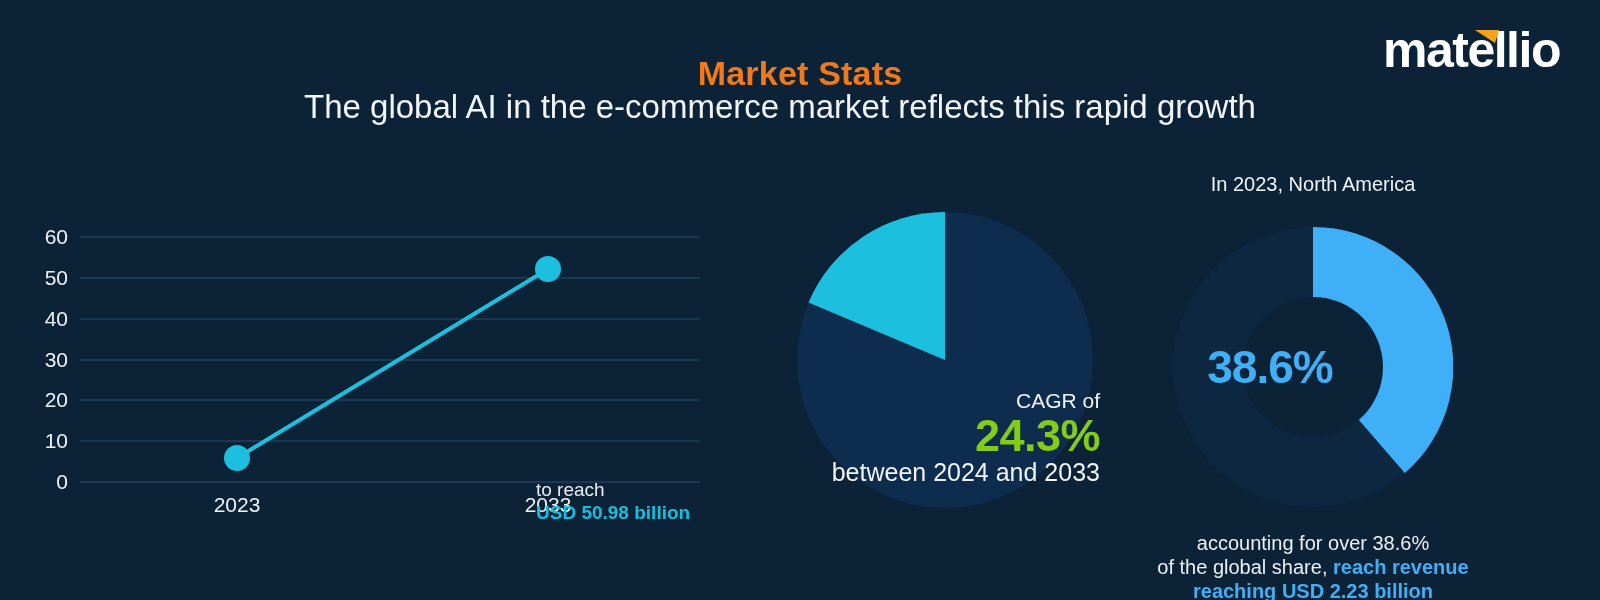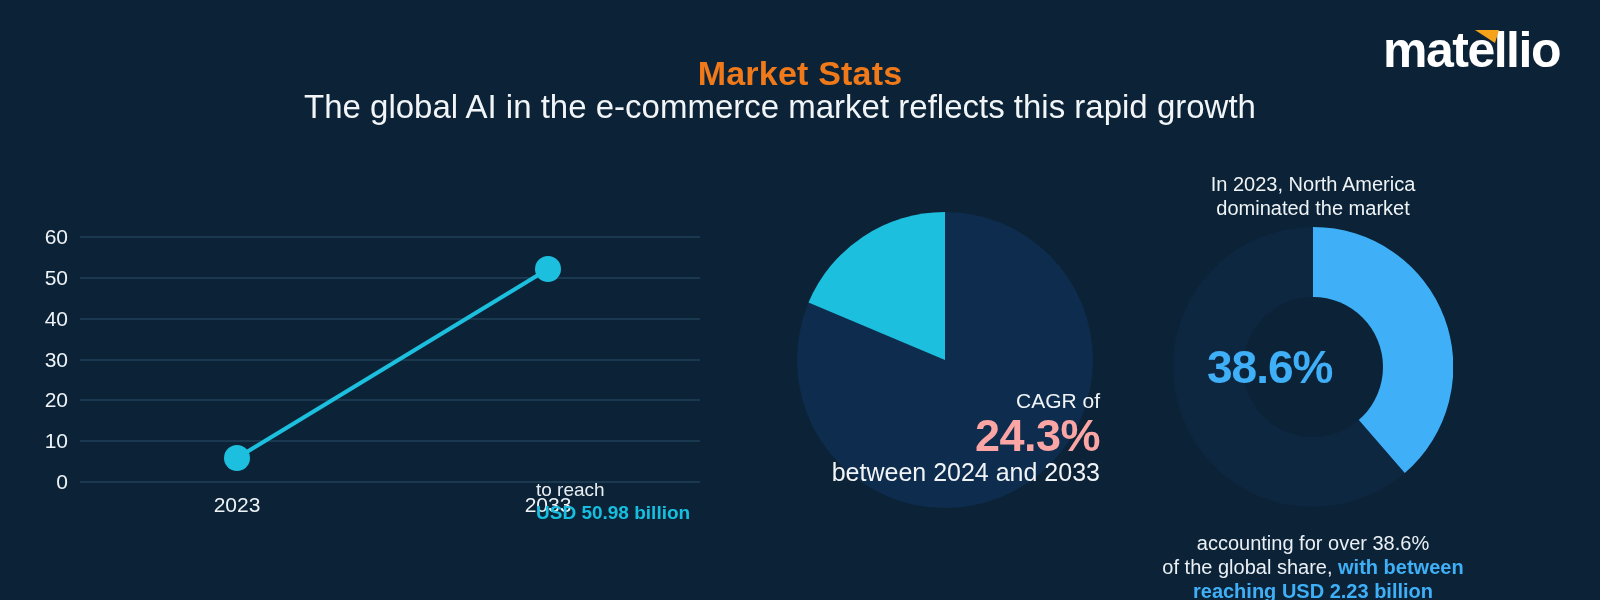--- a/index.html
+++ b/index.html
@@ -52,32 +52,32 @@
   .lc-ann .big { color:#16bfe0; font-weight:bold; }
   .ann-end   { left:536px; top:278px; }
 
   
   .pie { position:absolute; left:790px; top:205px; width:310px; height:310px; }
   .pie-caption {
     position:absolute; left:790px; top:390px; width:310px;
     text-align:right; line-height:1.05;
   }
   .pie-caption .cap-top { font-size:21px; color:#f0f4f7; }
-  .pie-caption .cap-big { font-size:45px; font-weight:bold; color:#fca5a5; letter-spacing:-.5px; }
+  .pie-caption .cap-big { font-size:45px; font-weight:bold; color:#84cc16; letter-spacing:-.5px; }
   .pie-caption .cap-bot { font-size:25px; color:#f0f4f7; }
 
   
   .donut-head {
     position:absolute; left:1143px; top:172px; width:340px;
     text-align:center; font-size:20px; line-height:24px; color:#eef3f6;
   }
   .donut { position:absolute; left:1173px; top:227px; width:280px; height:280px; }
   .donut-value {
-    position:absolute; left:1207px; top:340px; width:280px;
-    font-size:46px; font-weight:bold;
+    position:absolute; left:1130px; top:340px; width:280px;
+    text-align:center; font-size:46px; font-weight:bold;
     color:#3fb0f7; letter-spacing:-1px;
   }
   .donut-foot {
     position:absolute; left:1133px; top:483px; width:360px;
     text-align:center; font-size:20px; line-height:24px; color:#eaf0f5;margin-top:48px;
   }
   .donut-foot .hl { color:#3fb0f7; font-weight:bold; }
 </style>
 </head>
 <body>
@@ -140,30 +140,29 @@
     </svg>
   </div>
   <div class="pie-caption">
     <div class="cap-top">CAGR of</div>
     <div class="cap-big">24.3%</div>
     <div class="cap-bot">between 2024 and 2033</div>
   </div>
 
   <div class="donut-head">
     <div>In 2023, North America</div>
-    <div>dominated the market</div>
   </div>
   <div class="donut">
     <svg width="280" height="280" viewBox="0 0 280 280">
       <circle cx="140" cy="140" r="140" fill="#0e2741"></circle>
 
       <path d="M140,140 L140,0 A140,140 0 0,1 231.8,246.0 Z" fill="#3fb0f7"></path>
       <circle cx="140" cy="140" r="70" fill="#0c2337"></circle>
     </svg>
   </div>
   <div class="donut-value">38.6%</div>
   <div class="donut-foot">
     <div>accounting for over 38.6%</div>
-    <div><span>of the global share, </span><span class="hl">with between</span></div>
+    <div><span>of the global share, </span><span class="hl">reach revenue</span></div>
     <div class="hl">reaching USD 2.23 billion</div>
   </div>
 
 </div>
 
 </body></html>

